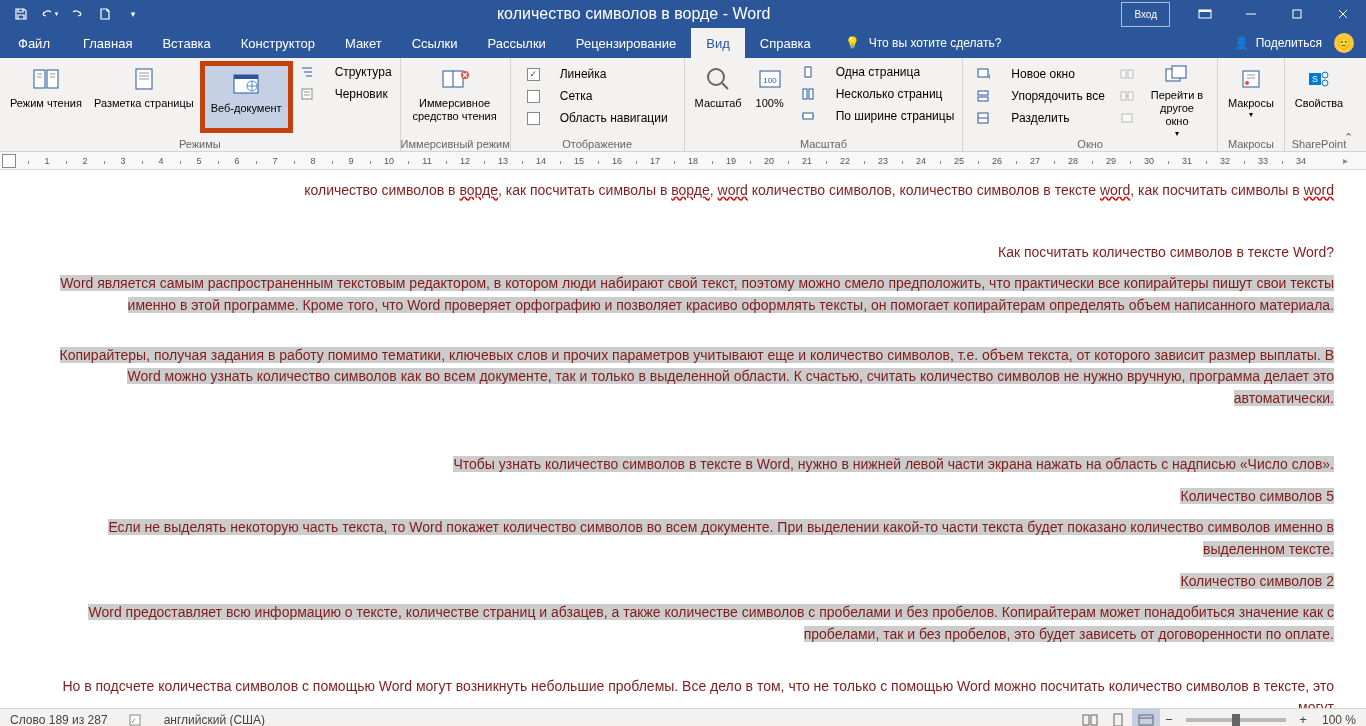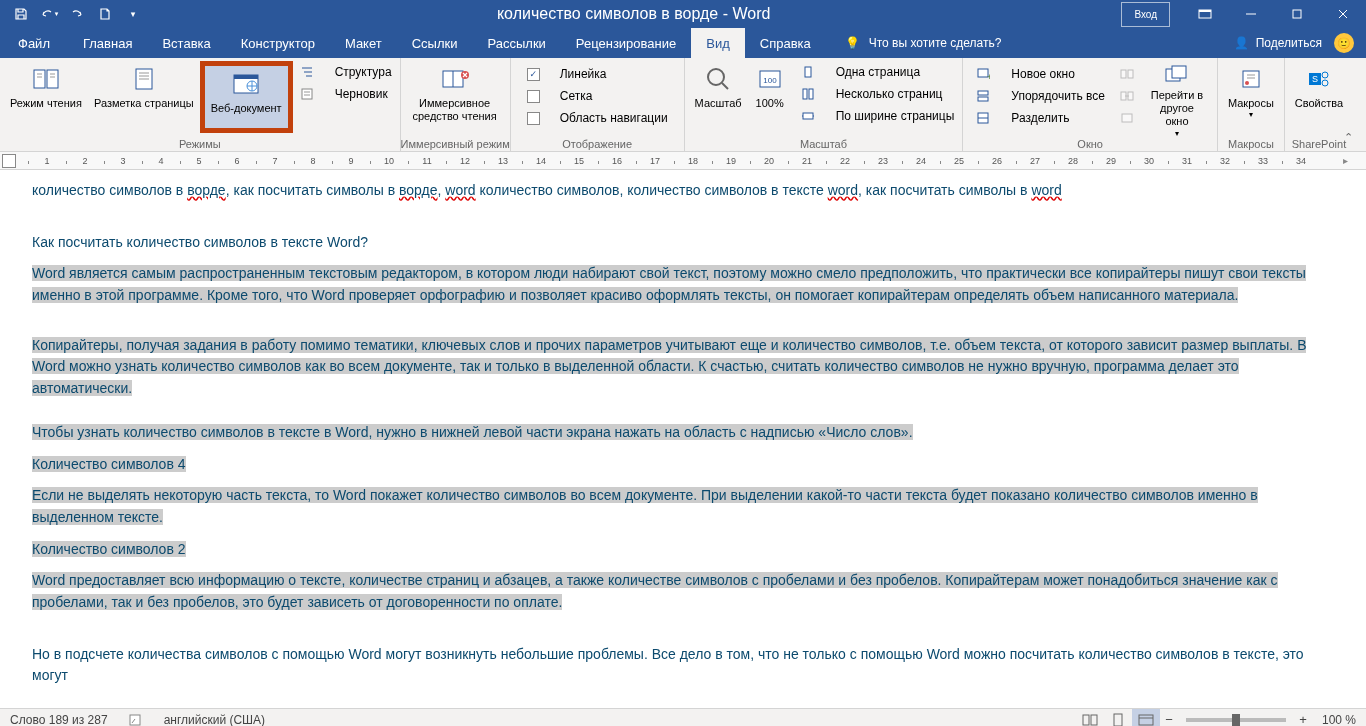--- a/index.html
+++ b/index.html
@@ -31,21 +31,21 @@
 .chk.checked::after { content:'✓'; color:#2b579a; }
 .small-icon { width:16px; height:16px; display:inline-flex; align-items:center; justify-content:center; }
 .vstack { display:flex; flex-direction:column; gap:0; }
 .ribbontoggle { position:absolute; right:6px; bottom:4px; width:16px; height:16px; font-size:11px; color:#666; cursor:pointer; }
 .ruler { height:18px; background:#f8f8f8; border-bottom:1px solid #d4d4d4; display:flex; align-items:center; position:relative; font-size:9px; color:#555; overflow:hidden; }
 .ruler-tab { position:absolute; left:2px; width:14px; height:14px; border:1px solid #888; background:#fff; cursor:pointer; }
 .ruler-scale { margin-left:28px; display:flex; align-items:center; height:18px; }
 .ruler-num { width:38px; text-align:center; position:relative; }
 .ruler-num::before { content:''; position:absolute; left:0; top:5px; width:1px; height:3px; background:#888; }
 .ruler-tri { position:absolute; right:18px; font-size:10px; color:#888; }
-.doc { height:538px; overflow:hidden; padding:10px 32px; font-size:14px; color:#0c4a6e; line-height:1.55; font-family:Calibri,sans-serif; }
+.doc { height:538px; overflow:hidden; padding:10px 32px; font-size:14px; color:#7f1d1d; line-height:1.55; font-family:Calibri,sans-serif;text-align:right; }
 .doc p { margin-bottom:10px; }
 .hl { background:#cccccc; }
 .spellerr { border-bottom:1px wavy #d00; text-decoration:underline wavy #d00; }
 .statusbar { height:22px; background:#f3f2f1; border-top:1px solid #d4d4d4; display:flex; align-items:center; font-size:12px; color:#444; }
 .sb-item { padding:0 10px; cursor:pointer; height:22px; display:flex; align-items:center; gap:4px; }
 .sb-right { margin-left:auto; display:flex; align-items:center; }
 .view-btn { width:28px; height:22px; display:flex; align-items:center; justify-content:center; cursor:pointer; font-size:12px; color:#666; }
 .view-btn.active { background:#c5d0e4; }
 .zoom-slider { width:100px; height:4px; background:#bbb; position:relative; margin:0 8px; }
 .zoom-thumb { width:8px; height:12px; background:#666; position:absolute; left:46px; top:-4px; }
@@ -430,25 +430,25 @@
       <div class="ruler-num">33</div>
       <div class="ruler-num">34</div>
     </div>
   <div class="ruler-tri">▸</div>
 </div>
 
 <div class="doc">
   <p>
     <span>количество символов в </span><span class="spellerr">ворде</span><span>, как посчитать символы в </span><span class="spellerr">ворде</span><span>, </span><span class="spellerr">word</span><span> количество символов, количество символов в тексте </span><span class="spellerr">word</span><span>, как посчитать символы в </span><span class="spellerr">word</span>
   </p>
-  <p style="margin-top:30px">Как посчитать количество символов в тексте Word?</p>
+  <p style="margin-top:40px">Как посчитать количество символов в тексте Word?</p>
   <p><span class="hl">Word является самым распространенным текстовым редактором, в котором люди набирают свой текст, поэтому можно смело предположить, что практически все копирайтеры пишут свои тексты именно в этой программе. Кроме того, что Word проверяет орфографию и позволяет красиво оформлять тексты, он помогает копирайтерам определять объем написанного материала.</span></p>
   <p style="margin-top:28px"><span class="hl">Копирайтеры, получая задания в работу помимо тематики, ключевых слов и прочих параметров учитывают еще и количество символов, т.е. объем текста, от которого зависит размер выплаты. В Word можно узнать количество символов как во всем документе, так и только в выделенной области. К счастью, считать количество символов не нужно вручную, программа делает это автоматически.</span></p>
-  <p style="margin-top:22px"><span class="hl">Чтобы узнать количество символов в тексте в Word, нужно в нижней левой части экрана нажать на область с надписью «Число слов».</span></p>
-  <p><span class="hl">Количество символов 4</span></p>
+  <p style="margin-top:44px"><span class="hl">Чтобы узнать количество символов в тексте в Word, нужно в нижней левой части экрана нажать на область с надписью «Число слов».</span></p>
+  <p><span class="hl">Количество символов 5</span></p>
   <p><span class="hl">Если не выделять некоторую часть текста, то Word покажет количество символов во всем документе. При выделении какой-то части текста будет показано количество символов именно в выделенном тексте.</span></p>
   <p><span class="hl">Количество символов 2</span></p>
   <p><span class="hl">Word предоставляет всю информацию о тексте, количестве страниц и абзацев, а также количестве символов с пробелами и без пробелов. Копирайтерам может понадобиться значение как с пробелами, так и без пробелов, это будет зависеть от договоренности по оплате.</span></p>
   <p style="margin-top:30px">Но в подсчете количества символов с помощью Word могут возникнуть небольшие проблемы. Все дело в том, что не только с помощью Word можно посчитать количество символов в тексте, это могут</p>
 </div>
 
 <div class="statusbar">
   <div class="sb-item">Слово 189 из 287</div>
   <div class="sb-item">
       <svg width="16" height="14">

